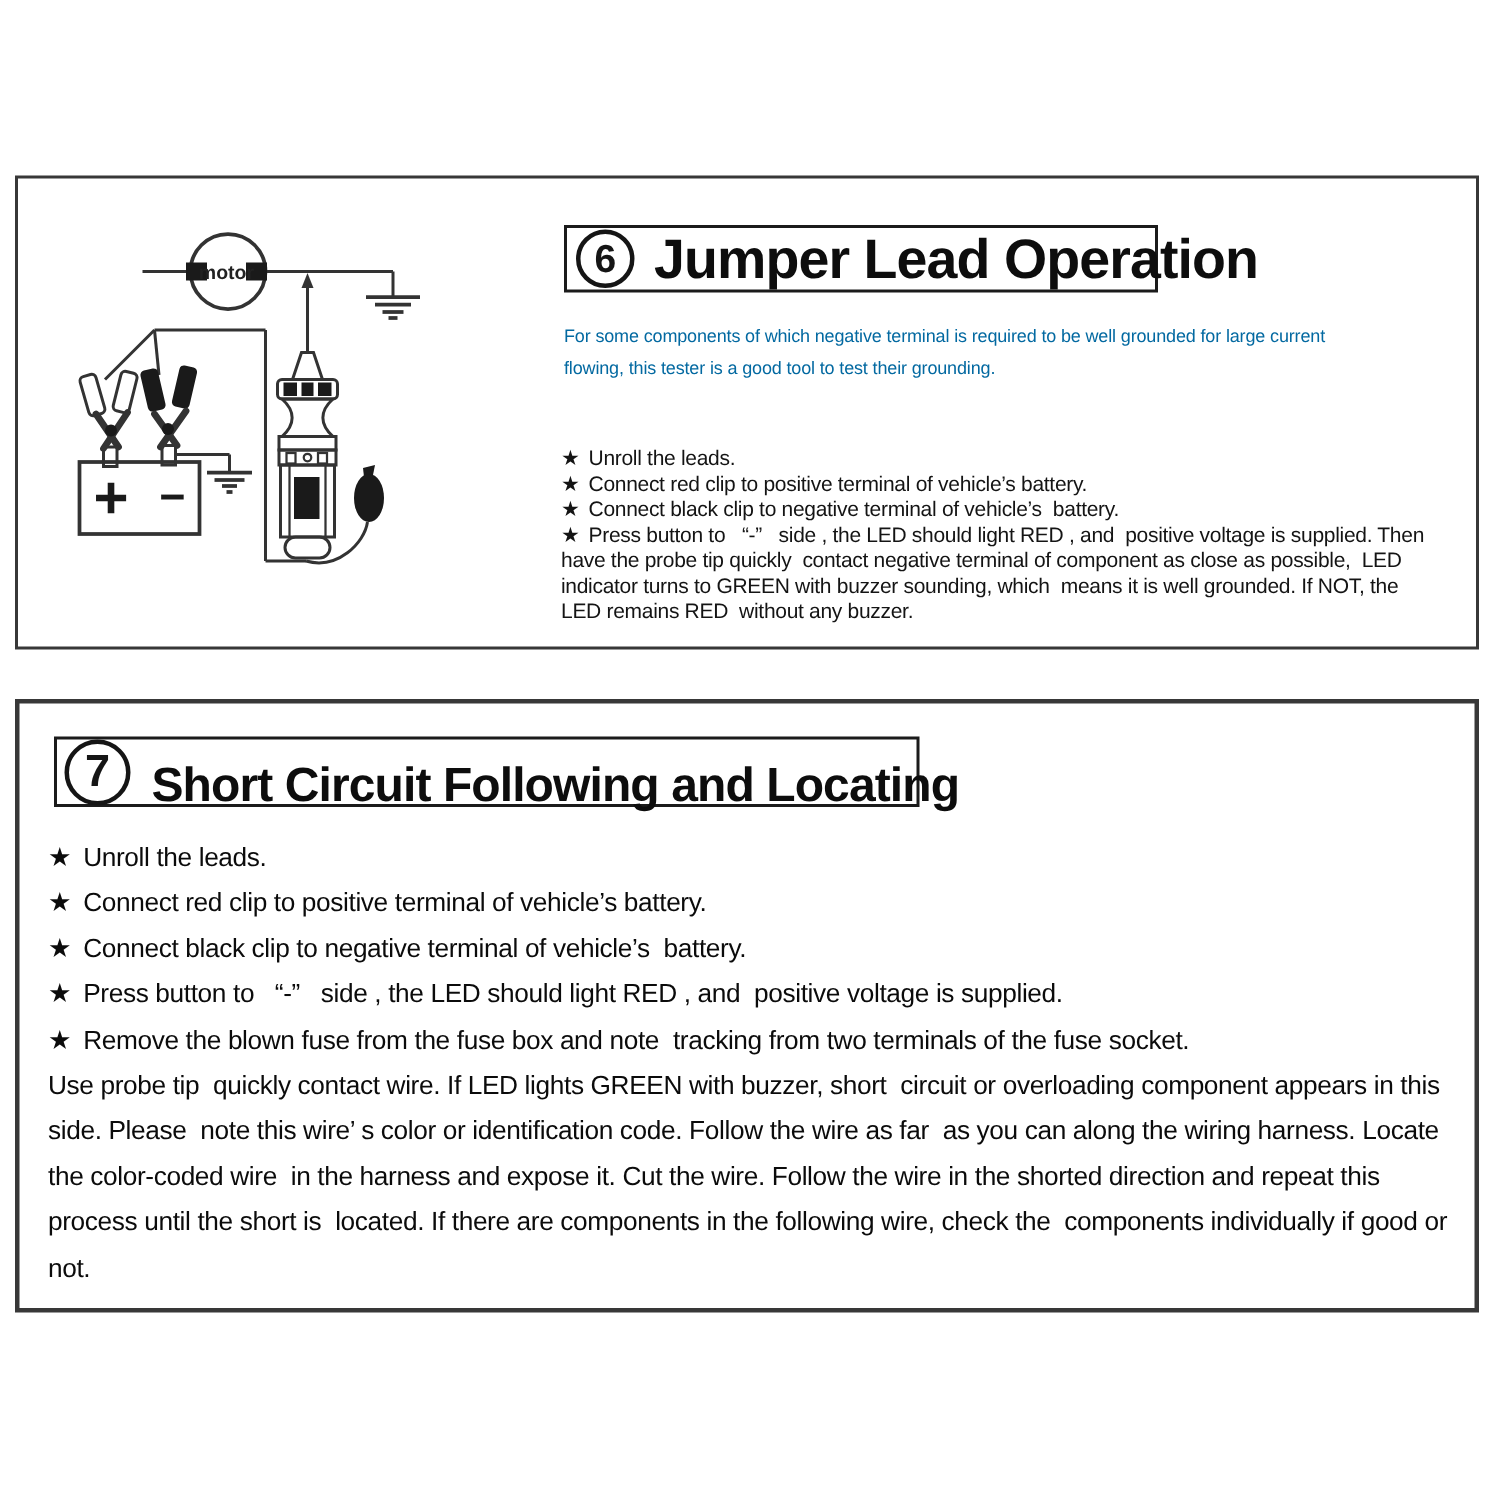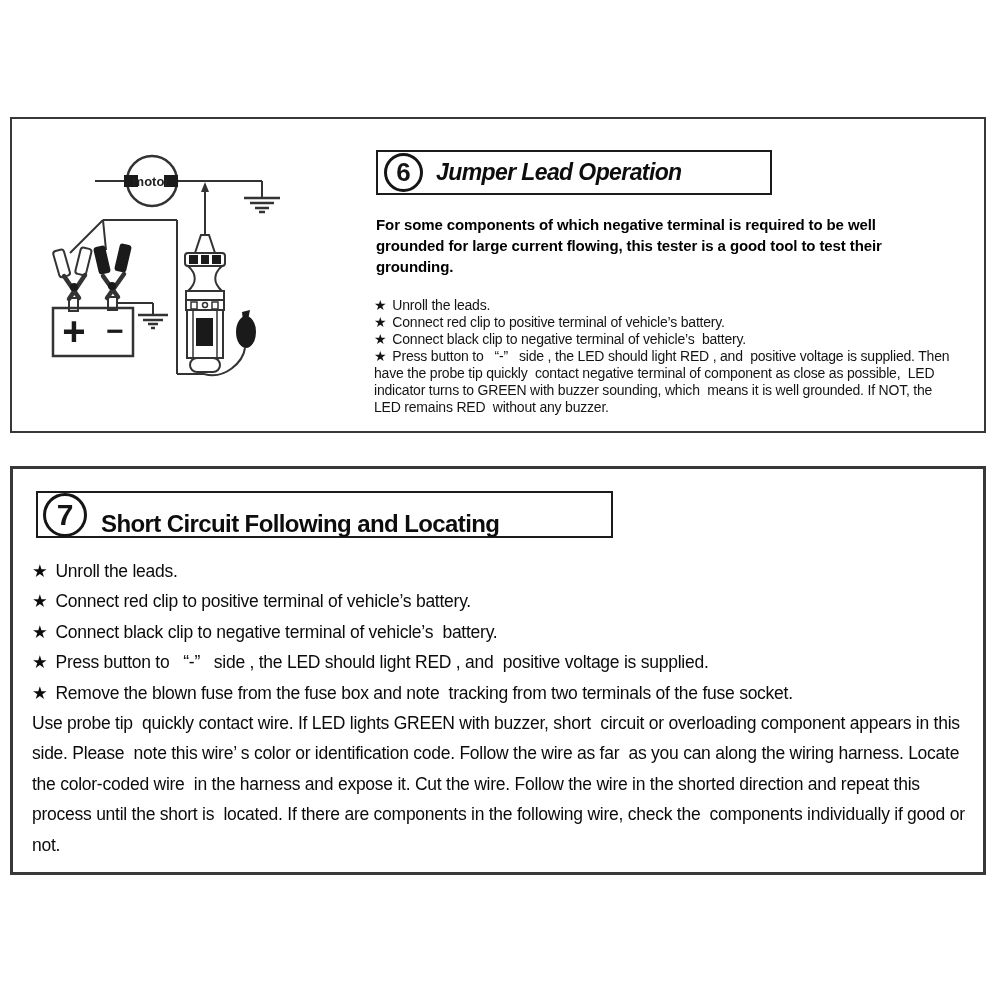--- a/index.html
+++ b/index.html
@@ -22,26 +22,26 @@
   .numcircle{
     border-radius:50%;border:3px solid #151515;color:#151515;font-weight:bold;
     display:flex;align-items:center;justify-content:center;flex:0 0 auto;
     background:#fff;
   }
   #titlebox6 .numcircle{width:33px;height:33px;margin-left:6px;font-size:26px;}
   #titlebox7 .numcircle{width:38px;height:38px;margin-left:5px;font-size:30px;}
   .titletext{
     font-weight:bold;color:#0d0d0d;letter-spacing:-0.6px;white-space:nowrap;
   }
-  #titlebox6 .titletext{font-size:23px;margin-left:13px;font-style:italic;}
-  #titlebox7 .titletext{font-size:24px;margin-left:14px;margin-top:18px;}
+  #titlebox6 .titletext{font-size:37px;margin-left:13px;}
+  #titlebox7 .titletext{font-size:32px;margin-left:14px;margin-top:18px;}
 
   #intro6{
     position:absolute;left:376px;top:214px;width:524px;
-    font-size:15px;font-weight:bold;line-height:21px;letter-spacing:-0.1px;color:#000000;
+    font-size:12px;font-weight:normal;line-height:21px;letter-spacing:-0.1px;color:#0369a1;
   }
   #bullets6{
     position:absolute;left:374px;top:297px;width:585px;
     font-size:14px;line-height:17px;letter-spacing:-0.2px;color:#141414;
   }
   #content7{
     position:absolute;left:32px;top:556px;width:948px;
     font-size:17.5px;line-height:30.4px;letter-spacing:-0.25px;color:#0b0b0b;
   }
   .btxt{white-space:pre-wrap;}

